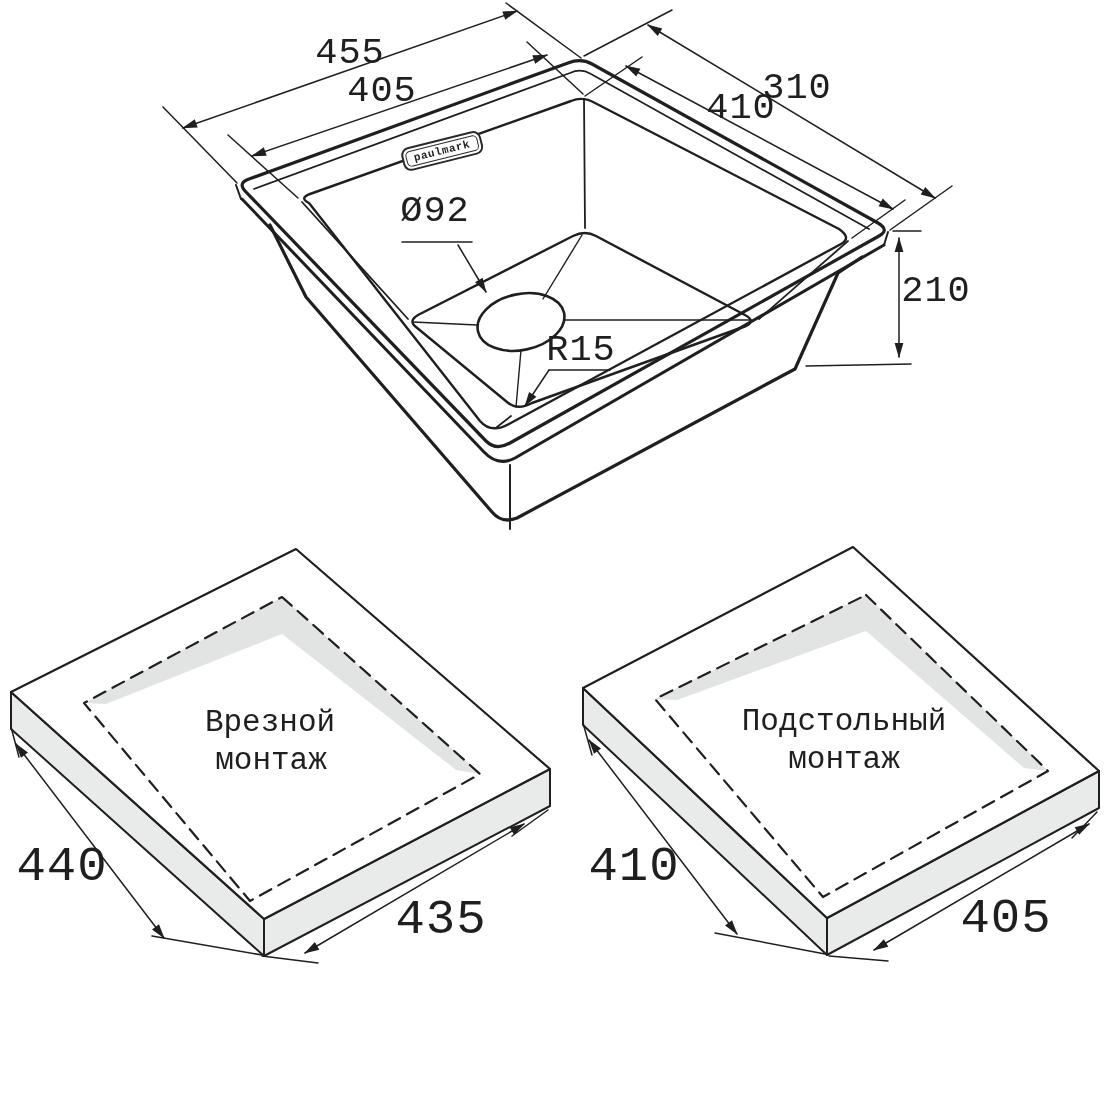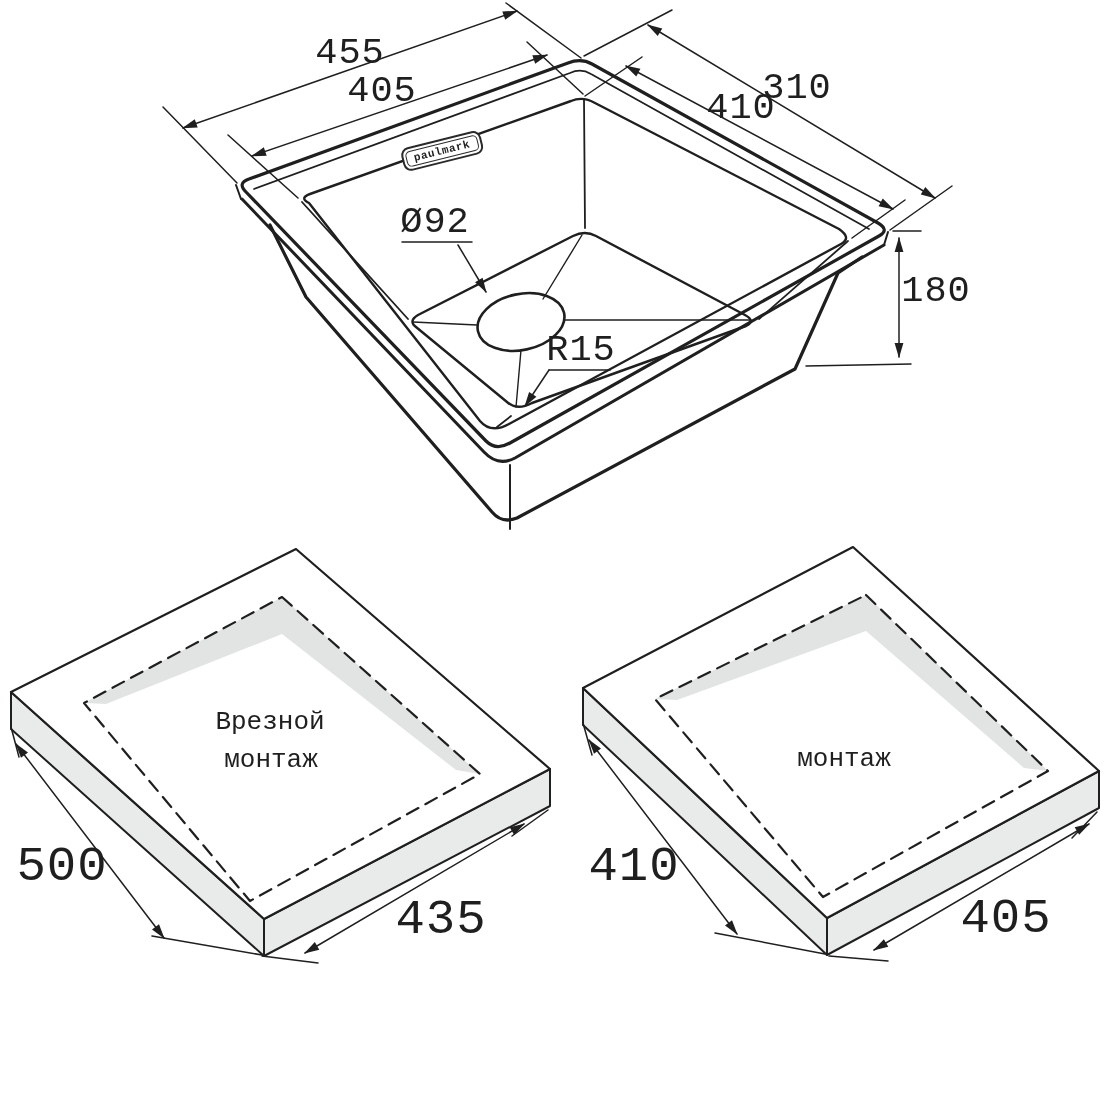--- a/index.html
+++ b/index.html
@@ -5,21 +5,21 @@
   html,body { margin:0; padding:0; background:#ffffff; }
   .canvas {
     position:relative; width:1114px; height:1100px; background:#ffffff;
     font-family:Liberation Mono, monospace; color:#1f1f1f; overflow:hidden;
   }
   .canvas svg { position:absolute; left:0; top:0; }
   .lbl { position:absolute; transform:translate(-50%,-50%); white-space:nowrap;
          line-height:1; color:#1f1f1f; }
   .dim-top   { font-size:37px; letter-spacing:1px; }
   .dim-panel { font-size:49px; letter-spacing:1px; }
-  .title     { font-size:26px; }
+  .title     { font-size:31px; }
   .footnote  { font-size:28px; }
   .badge { position:absolute; left:442px; top:151px;
            transform:translate(-50%,-50%) rotate(-14deg);
            border:2px solid #2a2a2a; border-radius:8px; padding:2px; background:#fff; }
   .badge-inner { border:1.2px solid #2a2a2a; border-radius:5px; padding:1px 7px;
                  font-size:11px; letter-spacing:0.6px; font-weight:bold; }
 </style>
 </head>
 <body>
 
@@ -122,31 +122,32 @@
         <path d="M 1097,812 L 1072,838"></path>
         <path d="M 874,950 L 1089,824" marker-start="url(#arr)" marker-end="url(#arr)"></path>
       </g>
     </g>
   </svg>
 
   <div class="lbl dim-top" style="left:350px; top:53px;">455</div>
   <div class="lbl dim-top" style="left:382px; top:91px;">405</div>
   <div class="lbl dim-top" style="left:797px; top:88px;">310</div>
   <div class="lbl dim-top" style="left:741px; top:108px;">410</div>
-  <div class="lbl dim-top" style="left:435px; top:222px;">Ø92</div>
+  <div class="lbl dim-top" style="left:435px; top:211px;">Ø92</div>
   <div class="lbl dim-top" style="left:581px; top:350px;text-align:right;">R15</div>
-  <div class="lbl dim-top" style="left:936px; top:291px;">180</div>
+  <div class="lbl dim-top" style="left:936px; top:291px;">210</div>
 
   <div class="badge">
     <div class="badge-inner">paulmark</div>
   </div>
 
   <div class="lbl title" style="left:270px; top:722px;">Врезной</div>
   <div class="lbl title" style="left:271px; top:760px;">монтаж</div>
-  <div class="lbl dim-panel" style="left:62px; top:867px;">500</div>
+  <div class="lbl dim-panel" style="left:62px; top:867px;">440</div>
   <div class="lbl dim-panel" style="left:441px; top:920px;text-align:right;">435</div>
 
+  <div class="lbl title" style="left:844px; top:721px;">Подстольный</div>
   <div class="lbl title" style="left:844px; top:759px;">монтаж</div>
   <div class="lbl dim-panel" style="left:634px; top:867px;">410</div>
   <div class="lbl dim-panel" style="left:1006px; top:919px;">405</div>
 
 
 </div>
 
 </body></html>

